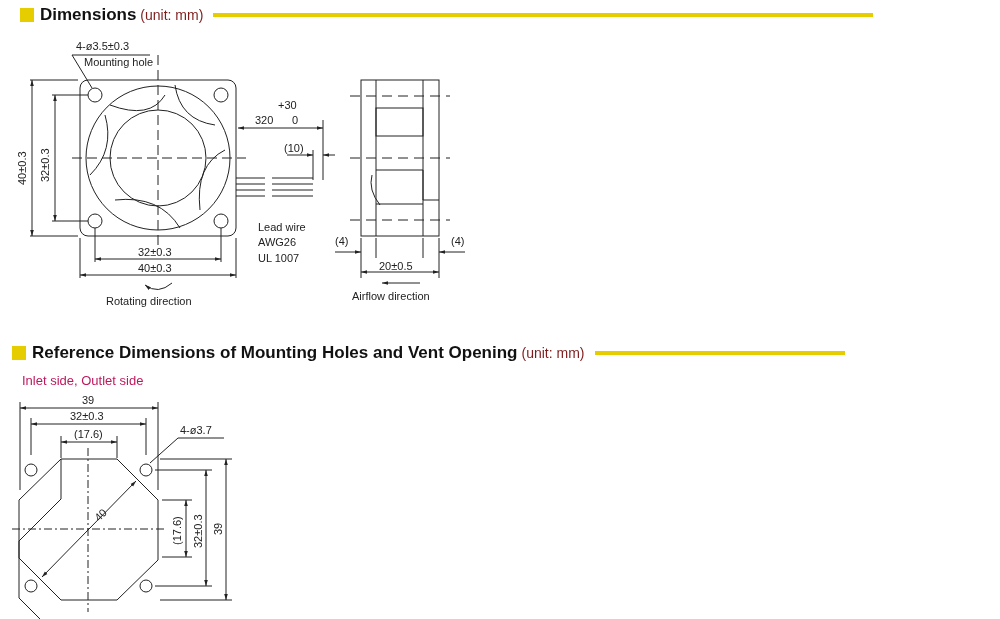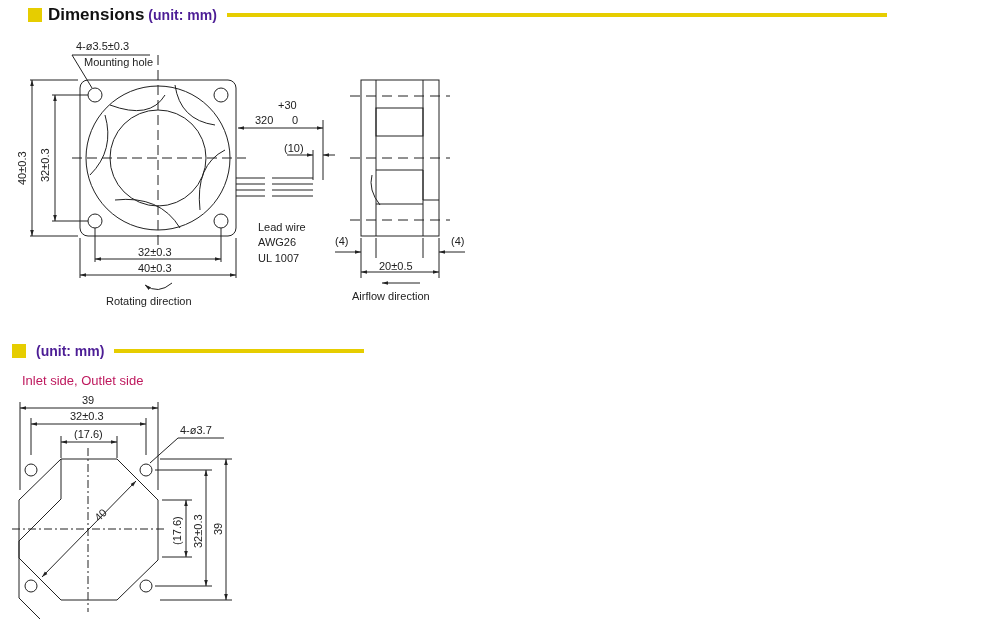--- a/index.html
+++ b/index.html
@@ -1,37 +1,38 @@
 <!DOCTYPE html>
 <html><head>
 <meta charset="utf-8">
 <style>
   html,body{margin:0;padding:0;background:#fff;}
   body{width:1000px;height:619px;position:relative;overflow:hidden;font-family:"Liberation Sans",sans-serif;color:#222;}
   .hdr{position:absolute;display:flex;align-items:center;}
   .hdr .sq{width:14px;height:14px;background:#e6cd00;margin-right:6px;}
   .hdr .t{font-weight:bold;font-size:17px;color:#111;}
-  .hdr .u{font-weight:bold;font-size:14px;color:#4c1d95;margin-left:4px;}
+  .hdr .u{font-weight:normal;font-size:14px;color:#7f1d1d;margin-left:4px;}
   .hdr .bar{height:4px;background:#e6cd00;margin-left:10px;}
   .sub{position:absolute;font-size:13px;color:#be185d;}
   svg{position:absolute;left:0;top:0;}
   svg text{font-family:"Liberation Sans",sans-serif;fill:#222;}
 </style>
 </head>
 <body>
 
-<div class="hdr" style="left:20px;top:5px;padding-left:8px;">
+<div class="hdr" style="left:12px;top:5px;padding-left:8px;">
   <div class="sq"></div>
   <span class="t">Dimensions</span>
   <span class="u">(unit: mm)</span>
   <div class="bar" style="width:660px;"></div>
 </div>
 
 <div class="hdr" style="left:12px;top:343px;">
   <div class="sq"></div>
+  <span class="t">Reference Dimensions of Mounting Holes and Vent Opening</span>
   <span class="u">(unit: mm)</span>
   <div class="bar" style="width:250px;"></div>
 </div>
 
 <div class="sub" style="left:22px;top:373px;">Inlet side, Outlet side</div>
 
 <svg width="1000" height="619" viewBox="0 0 1000 619">
   <defs>
     <marker id="ar" viewBox="0 0 10 10" refX="10" refY="5" markerWidth="6" markerHeight="6" orient="auto-start-reverse">
       <path d="M0,2 L10,5 L0,8 z" fill="#222"></path>

